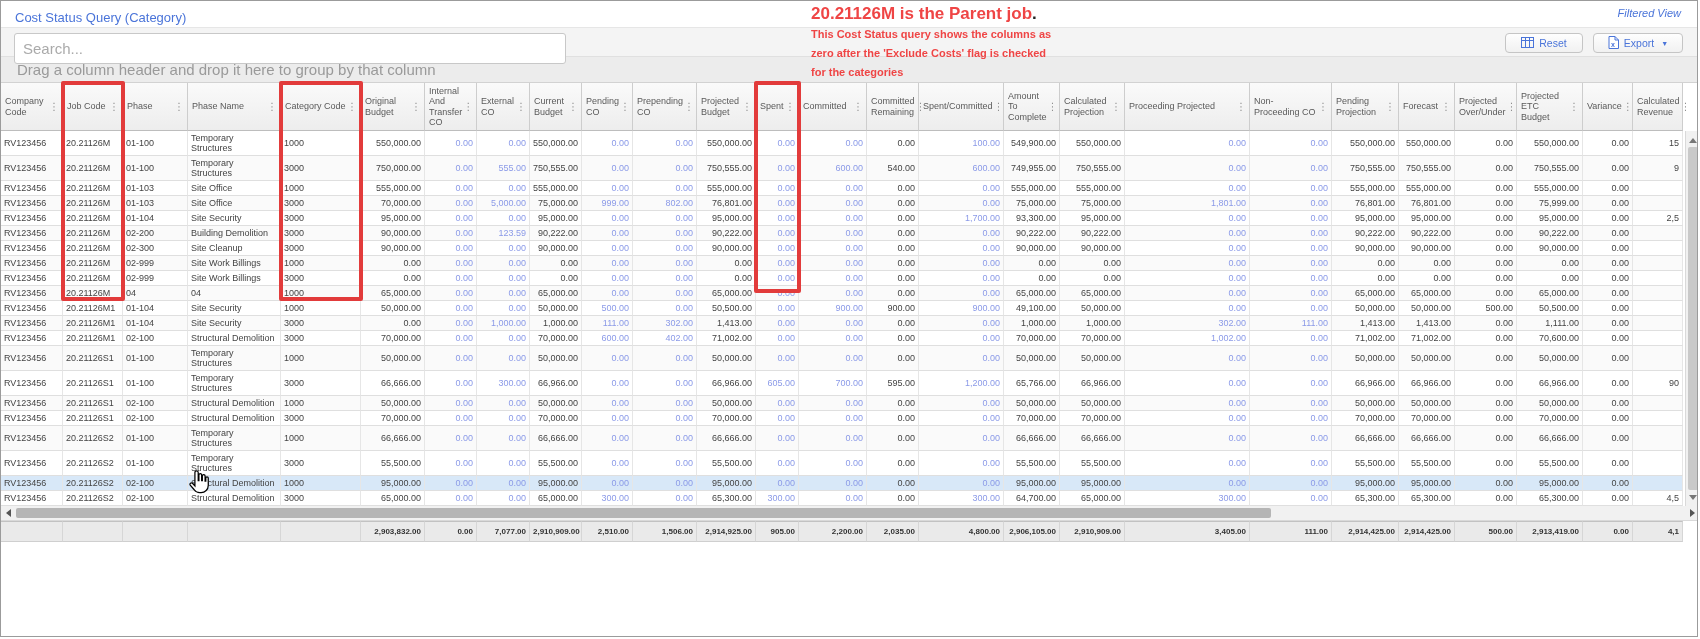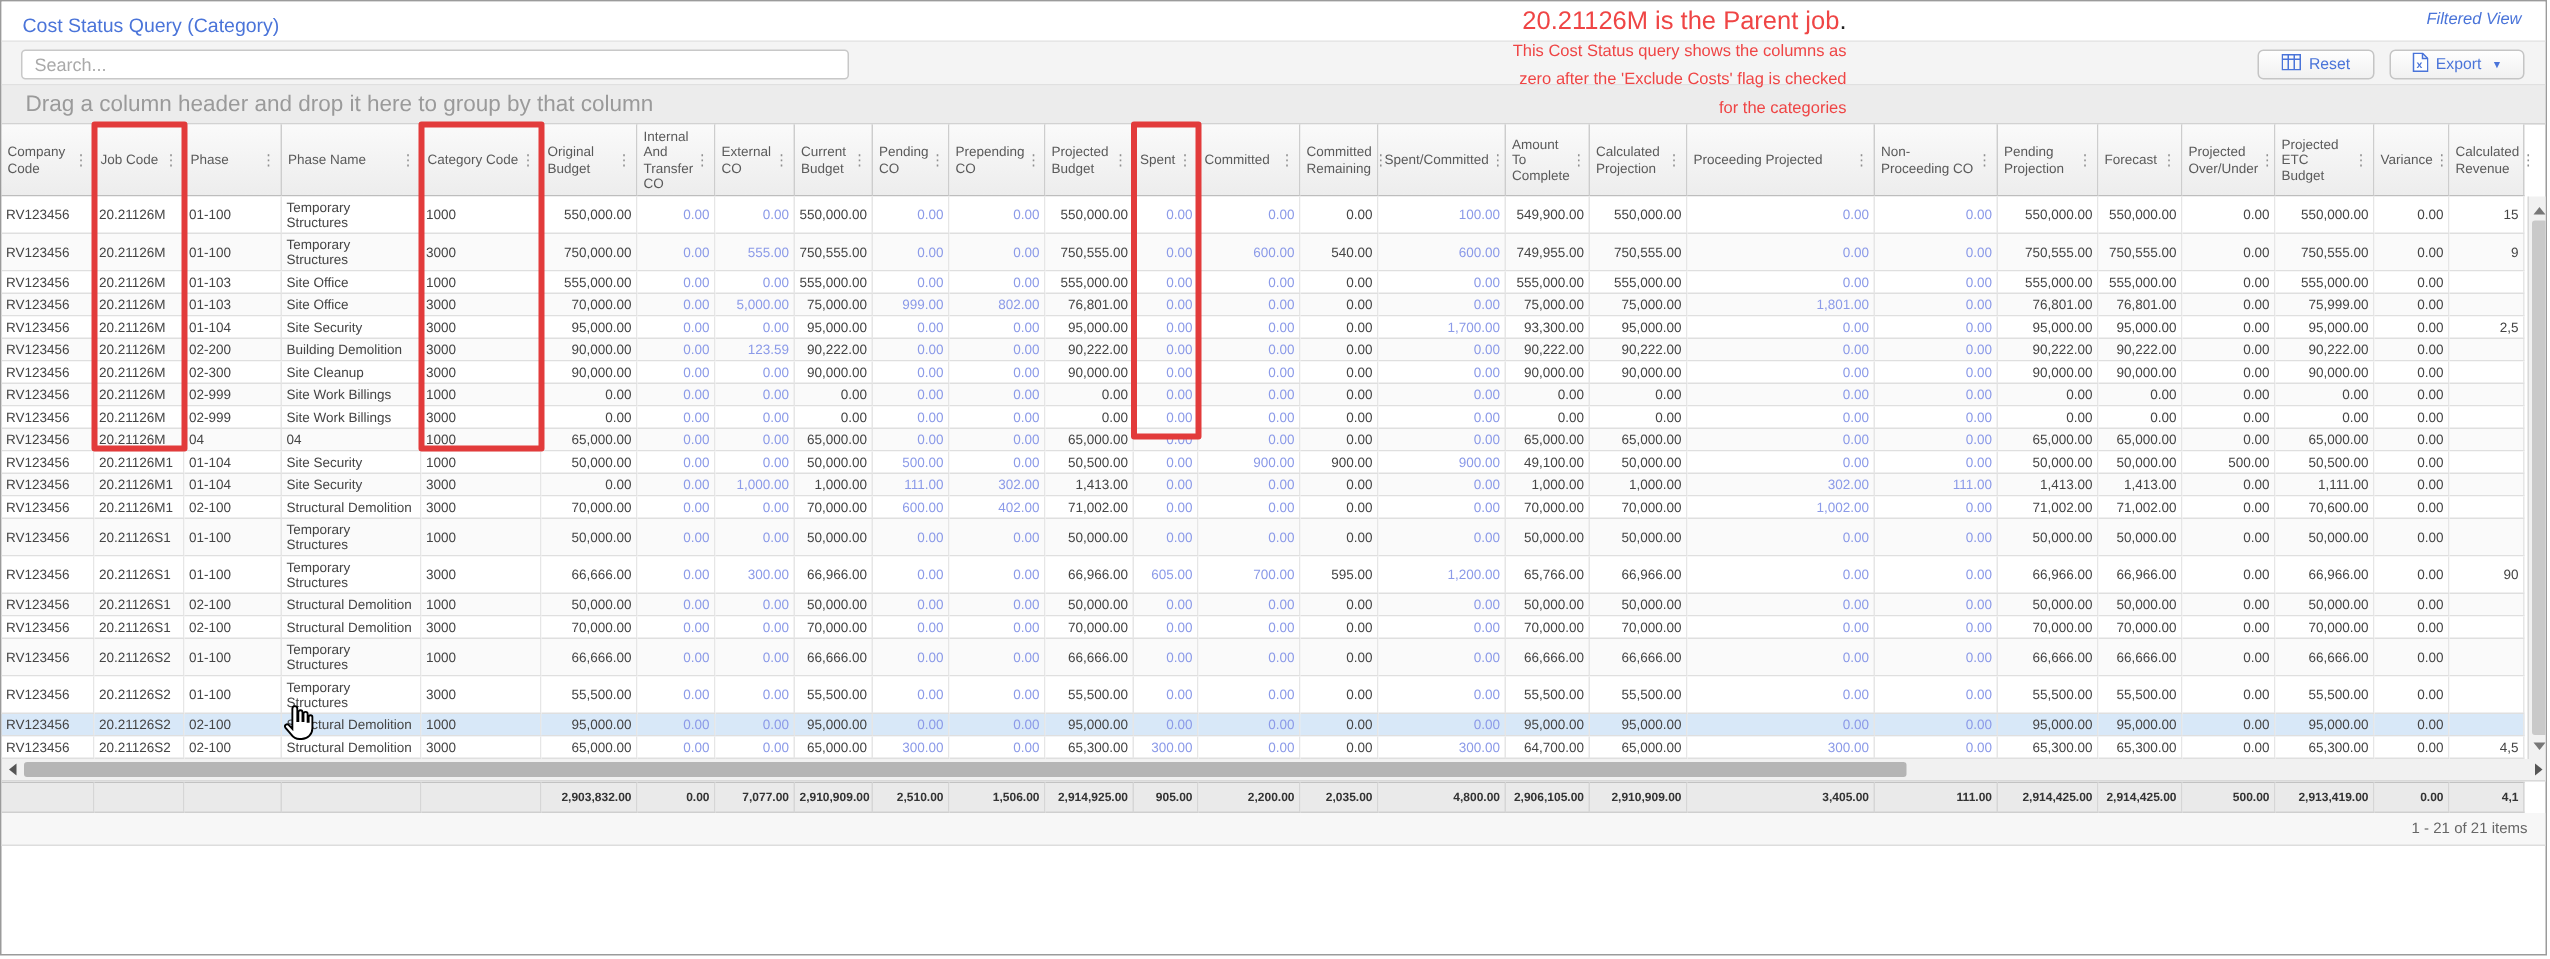--- a/index.html
+++ b/index.html
@@ -7,21 +7,21 @@
   body { font-family: "Liberation Sans", sans-serif; background:#fff; }
   .page { position:relative; width:1698px; height:637px; margin:0; border:1px solid #9b9b9b; background:#fff; overflow:hidden; }
 
   
   .title-row { height:26px; padding:7px 14px 0 14px; background:#fff; }
   .page-title { color:#4a74d9; font-size:13px; }
   .filtered-view { position:absolute; top:6px; right:16px; color:#4a74d9; font-size:11px; font-style:italic; cursor:pointer; }
 
   
   .toolbar { height:30px; background:#f4f4f4; border-top:1px solid #e6e6e6; border-bottom:1px solid #e0e0e0; position:relative; }
-  .search-input { position:absolute; left:13px; top:5px; width:552px; height:20px; border:1px solid #c8c8c8; border-radius:3px; font-size:12px; padding:0 8px; color:#555; font-family:"Liberation Sans",sans-serif; background:#fff; }
+  .search-input { position:absolute; left:13px; top:5px; width:552px; height:31px; border:1px solid #c8c8c8; border-radius:3px; font-size:15px; padding:0 8px; color:#555; font-family:"Liberation Sans",sans-serif; background:#fff; }
   .search-input::placeholder { color:#aaa; }
   .toolbar-buttons { position:absolute; right:14px; top:5px; display:flex; gap:10px; }
   .tb-btn { display:flex; align-items:center; gap:5px; height:20px; padding:0 30px; background:linear-gradient(#fefefe,#f1f1f1); border:1px solid #c5c5c5; border-radius:4px; color:#4a74d9; font-size:10.5px; font-family:"Liberation Sans",sans-serif; cursor:pointer; }
   .tb-btn .chev { font-size:7px; margin-left:2px; }
   .tb-btn.reset { width:78px; justify-content:center; }
   .tb-btn.export { width:90px; justify-content:center; }
 
   
   .group-bar { height:26px; background:#ececec; border-bottom:1px solid #d2d2d2; color:#9a9a9a; font-size:15px; line-height:25px; padding-left:16px; }
 
@@ -59,21 +59,21 @@
   
   table.totals { border-collapse:separate; border-spacing:0; table-layout:fixed; width:1682px; }
   table.totals td { background:#eaeaea; border-right:1px solid #d6d6d6; border-top:1px solid #c2c2c2; border-bottom:1px solid #cfcfcf; font-size:8px; font-weight:bold; color:#333; padding:5px 3px; text-align:right; white-space:nowrap; overflow:hidden; }
 
   
   .pager { height:22px; background:#f7f7f7; border-bottom:1px solid #ddd; position:relative; }
   .pager-info { position:absolute; right:12px; top:0; line-height:22px; font-size:10px; color:#666; }
 
   
   .overlay { position:absolute; inset:0; pointer-events:none; }
-  .ann-text { position:absolute; left:810px; top:2px; width:420px; text-align:right; color:#ef4545; font-weight:normal; }
+  .ann-text { position:absolute; left:810px; top:2px; width:420px; text-align:left; color:#ef4545; font-weight:bold; }
   .ann-line1 { font-size:17px; line-height:22px; }
   .ann-line1 .dark { color:#222; }
   .ann-line { font-size:11px; line-height:19px; }
   .redbox { position:absolute; border:4px solid #e23b3b; border-radius:2px; }
   .box-job { left:60px; top:80px; width:64px; height:220px; }
   .box-cat { left:278px; top:80px; width:84px; height:220px; }
   .box-spent { left:753px; top:80px; width:47px; height:212px; }
   .cursor-hand { position:absolute; left:188px; top:468px; }
 </style>
 </head>
@@ -970,23 +970,20 @@
           <td>2,914,425.00</td>
           <td>2,914,425.00</td>
           <td>500.00</td>
           <td>2,913,419.00</td>
           <td>0.00</td>
           <td>4,1</td>
         </tr>
       </tbody>
   </table>
 
-  <div class="pager">
-    <span class="pager-info">1 - 21 of 21 items</span>
-  </div>
 
   <div class="overlay">
     <div class="ann-text">
       <div class="ann-line1"><span>20.21126M is the Parent job</span><span class="dark">.</span></div>
       <div class="ann-line">This Cost Status query shows the columns as</div>
       <div class="ann-line">zero after the 'Exclude Costs' flag is checked</div>
       <div class="ann-line">for the categories</div>
     </div>
     <div class="redbox box-job"></div>
     <div class="redbox box-cat"></div>

